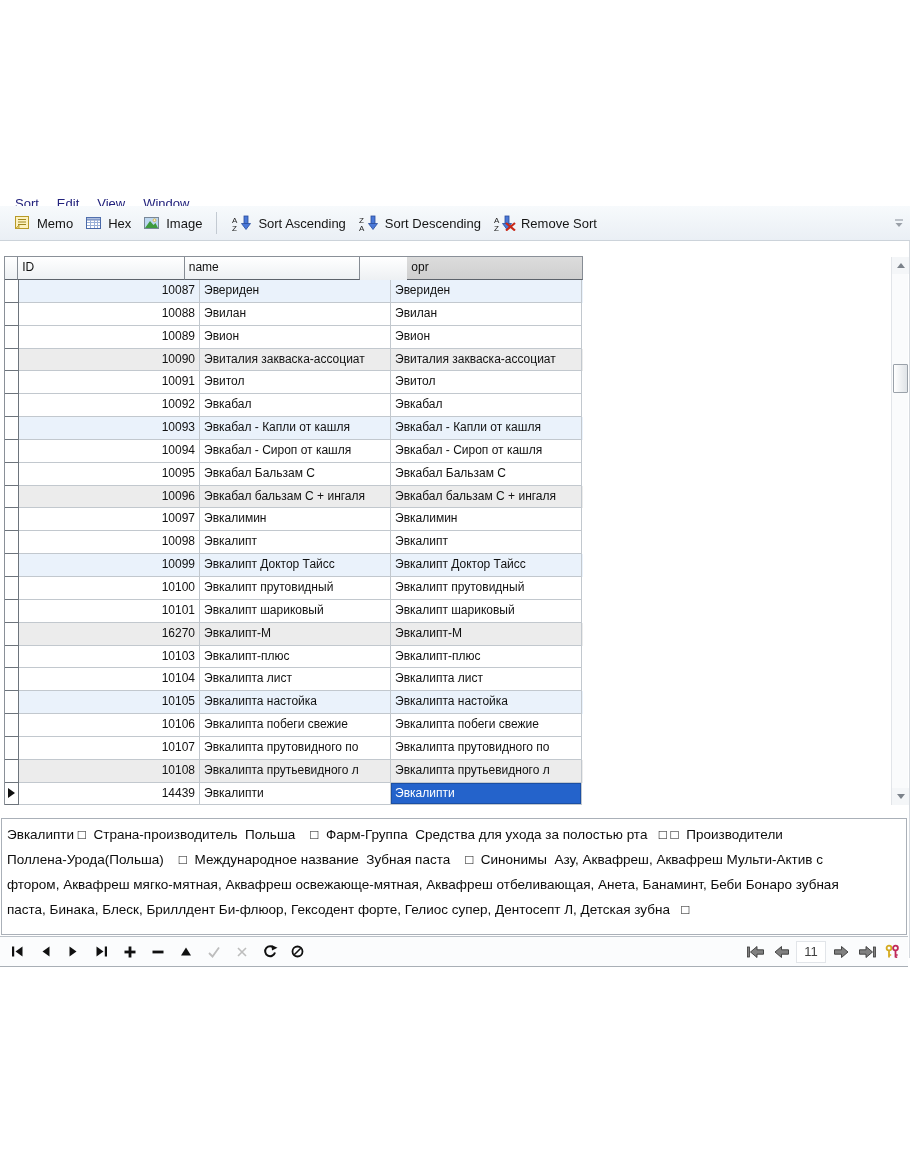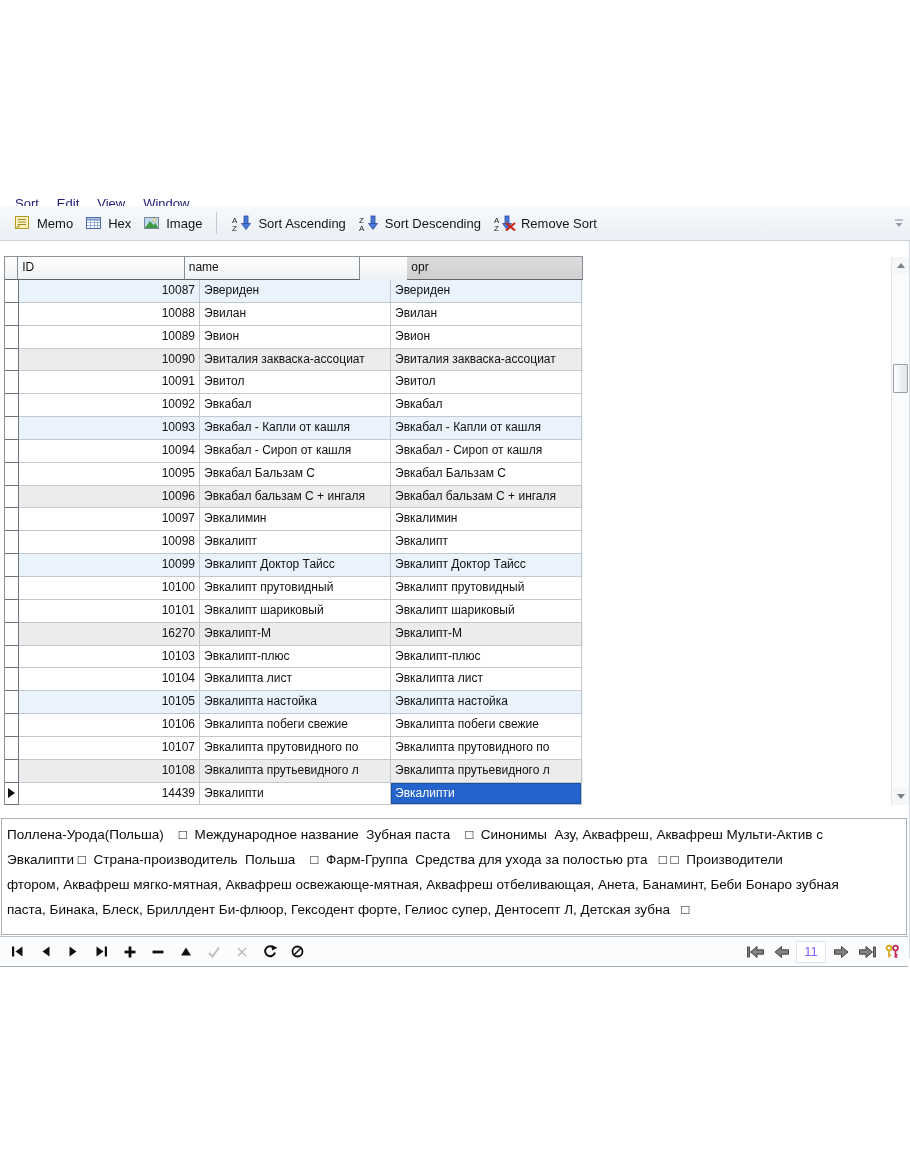--- a/index.html
+++ b/index.html
@@ -79,21 +79,21 @@
   .memo-line { white-space:pre; line-height:25px; }
 
   
   .navigator { position:absolute; left:0; top:746px; width:908px; height:31px;
                background:#fbfcfd; border-top:1px solid #bac0c7; border-bottom:1px solid #a9afb6;
                display:flex; align-items:center; }
   .nav-left { display:flex; align-items:center; gap:5px; padding-left:6px; }
   .nav-btn { width:23px; height:22px; display:flex; align-items:center; justify-content:center; }
   .pager { position:absolute; right:4px; top:0; height:29px; display:flex; align-items:center; gap:3px; }
   .pager-value { width:30px; height:22px; background:#ffffff; border:1px solid #e2e5e9;
-                 display:flex; align-items:center; justify-content:center; font-size:13px; color:#8b5cf6; }
+                 display:flex; align-items:center; justify-content:center; font-size:13px; color:#404040; }
   svg { display:block; }
 </style>
 </head>
 <body>
 
 <div class="app-window">
   <div class="win-right-edge"></div>
 
   <div class="menubar">
     <span class="menu-item">Sort</span>
@@ -343,22 +343,22 @@
           <div class="tri-up"></div>
         </div>
       <div class="vs-thumb"></div>
       <div class="vs-btn vs-down">
           <div class="tri-down"></div>
         </div>
     </div>
   </div>
 
   <div class="memo-panel" id="memo-panel">
+      <div class="memo-line">Эвкалипти □  Страна-производитель  Польша    □  Фарм-Группа  Средства для ухода за полостью рта   □ □  Производители</div>
       <div class="memo-line">Поллена-Урода(Польша)    □  Международное название  Зубная паста    □  Синонимы  Азу, Аквафреш, Аквафреш Мульти-Актив с</div>
-      <div class="memo-line">Эвкалипти □  Страна-производитель  Польша    □  Фарм-Группа  Средства для ухода за полостью рта   □ □  Производители</div>
       <div class="memo-line">фтором, Аквафреш мягко-мятная, Аквафреш освежающе-мятная, Аквафреш отбеливающая, Анета, Банаминт, Беби Бонаро зубная</div>
       <div class="memo-line">паста, Бинака, Блеск, Бриллдент Би-флюор, Гексодент форте, Гелиос супер, Дентосепт Л, Детская зубна   □</div>
     </div>
 
   <div class="navigator">
     <div class="nav-left">
       <div class="nav-btn">
         <svg width="15" height="13" viewBox="0 0 15 13">
             <rect x="2" y="1.5" width="2.2" height="10" fill="#101010"></rect>
             <path d="M12.5 1.5 L5.5 6.5 L12.5 11.5 Z" fill="#101010"></path>

